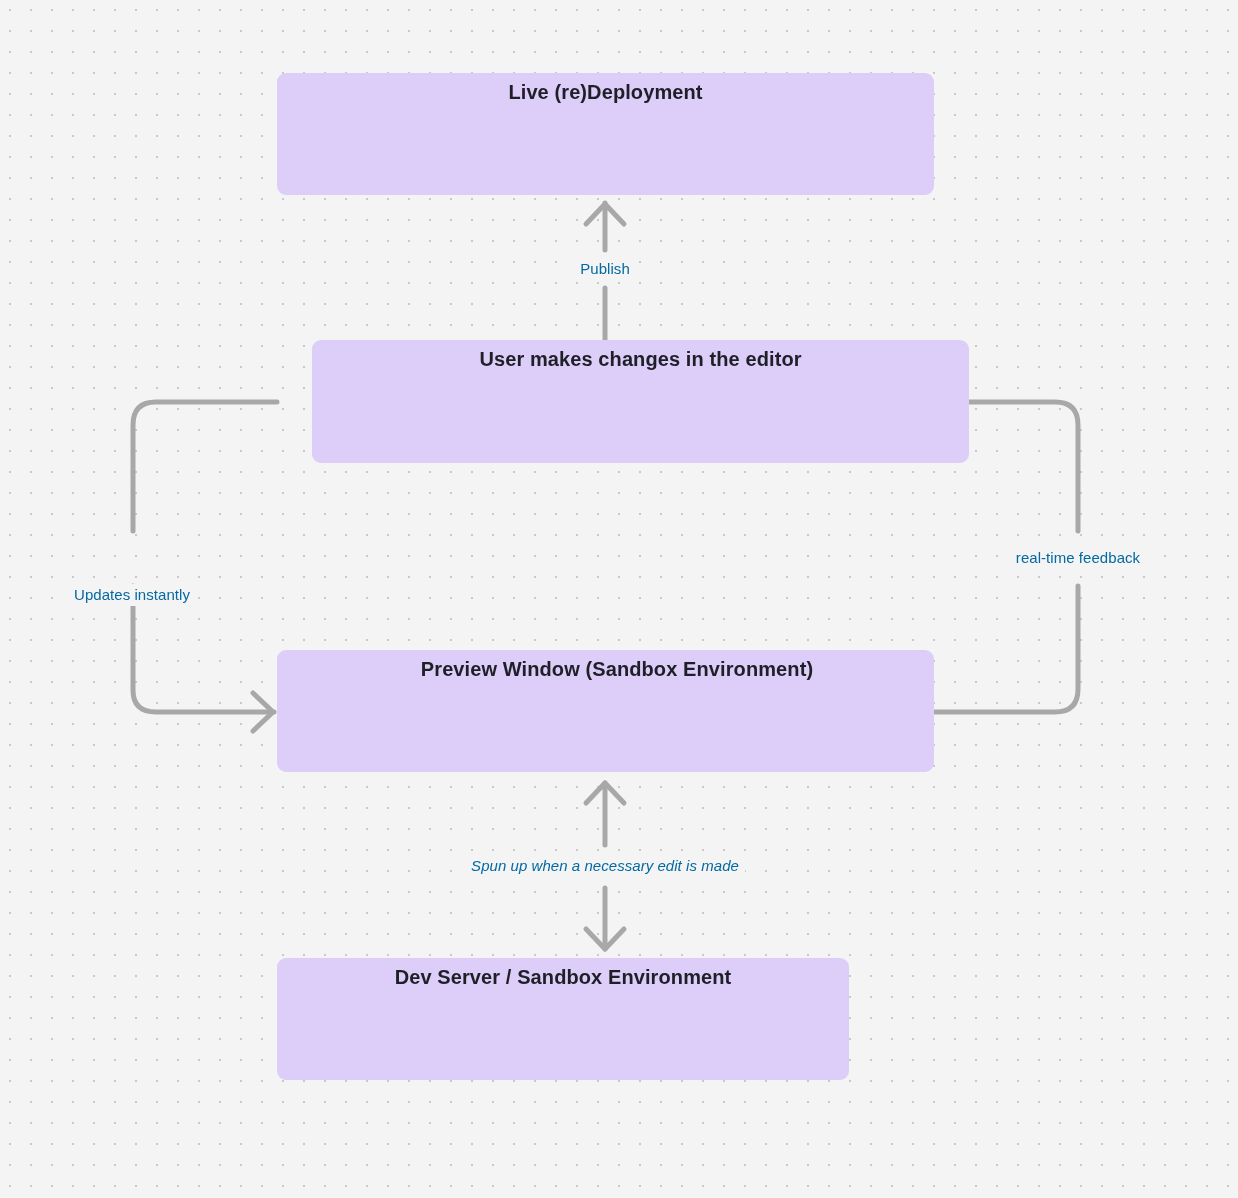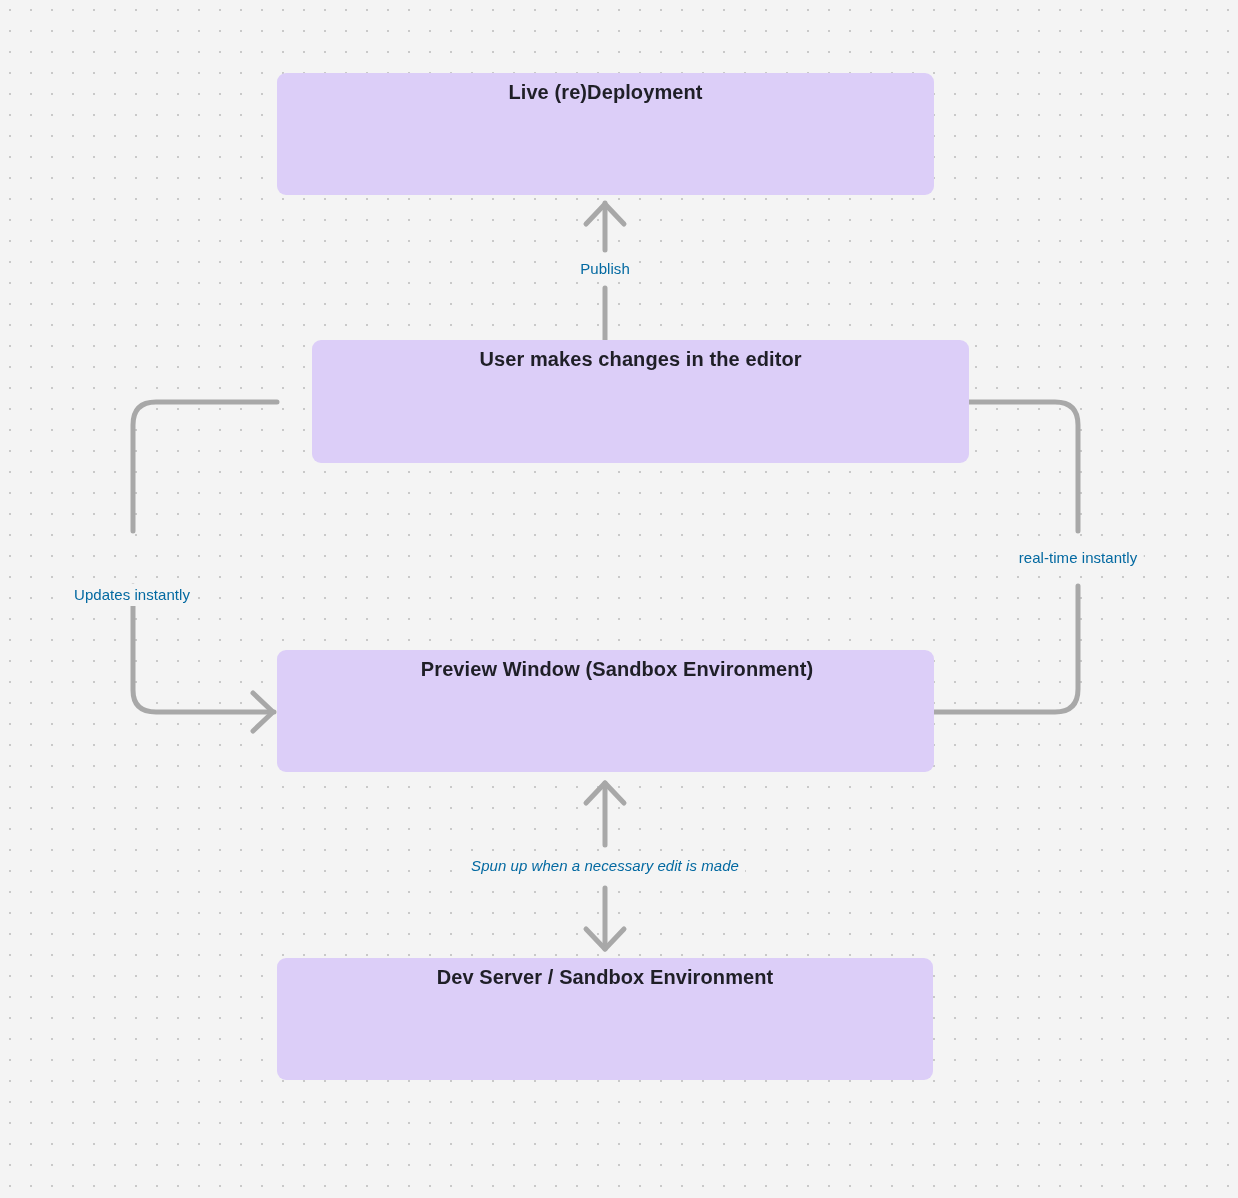--- a/index.html
+++ b/index.html
@@ -113,25 +113,25 @@
   </div>
 
   <div class="node" style="left:277px; top:340px; width:657px; height:123px;margin-left:35px;">
     <span>User makes changes in the editor</span>
   </div>
 
   <div class="node" style="left:277px; top:650px; width:657px; height:122px;padding-left:41px;">
     <span>Preview Window (Sandbox Environment)</span>
   </div>
 
-  <div class="node" style="left:277px; top:958px; width:656px; height:122px;">
+  <div class="node" style="left:277px; top:958px; width:572px; height:122px;">
     <span>Dev Server / Sandbox Environment</span>
   </div>
 
   <div class="edge-label" style="left:605px; top:269px;">Publish</div>
 
   <div class="edge-label" style="left:132px; top:558px;margin-top:37px;">Updates instantly</div>
 
-  <div class="edge-label" style="left:1078px; top:558px;">real-time instantly</div>
+  <div class="edge-label" style="left:1078px; top:558px;">real-time feedback</div>
 
   <div class="edge-label" style="left:605px; top:866px;font-style:italic;">Spun up when a necessary edit is made</div>
 
 </div>
 
 </body></html>

